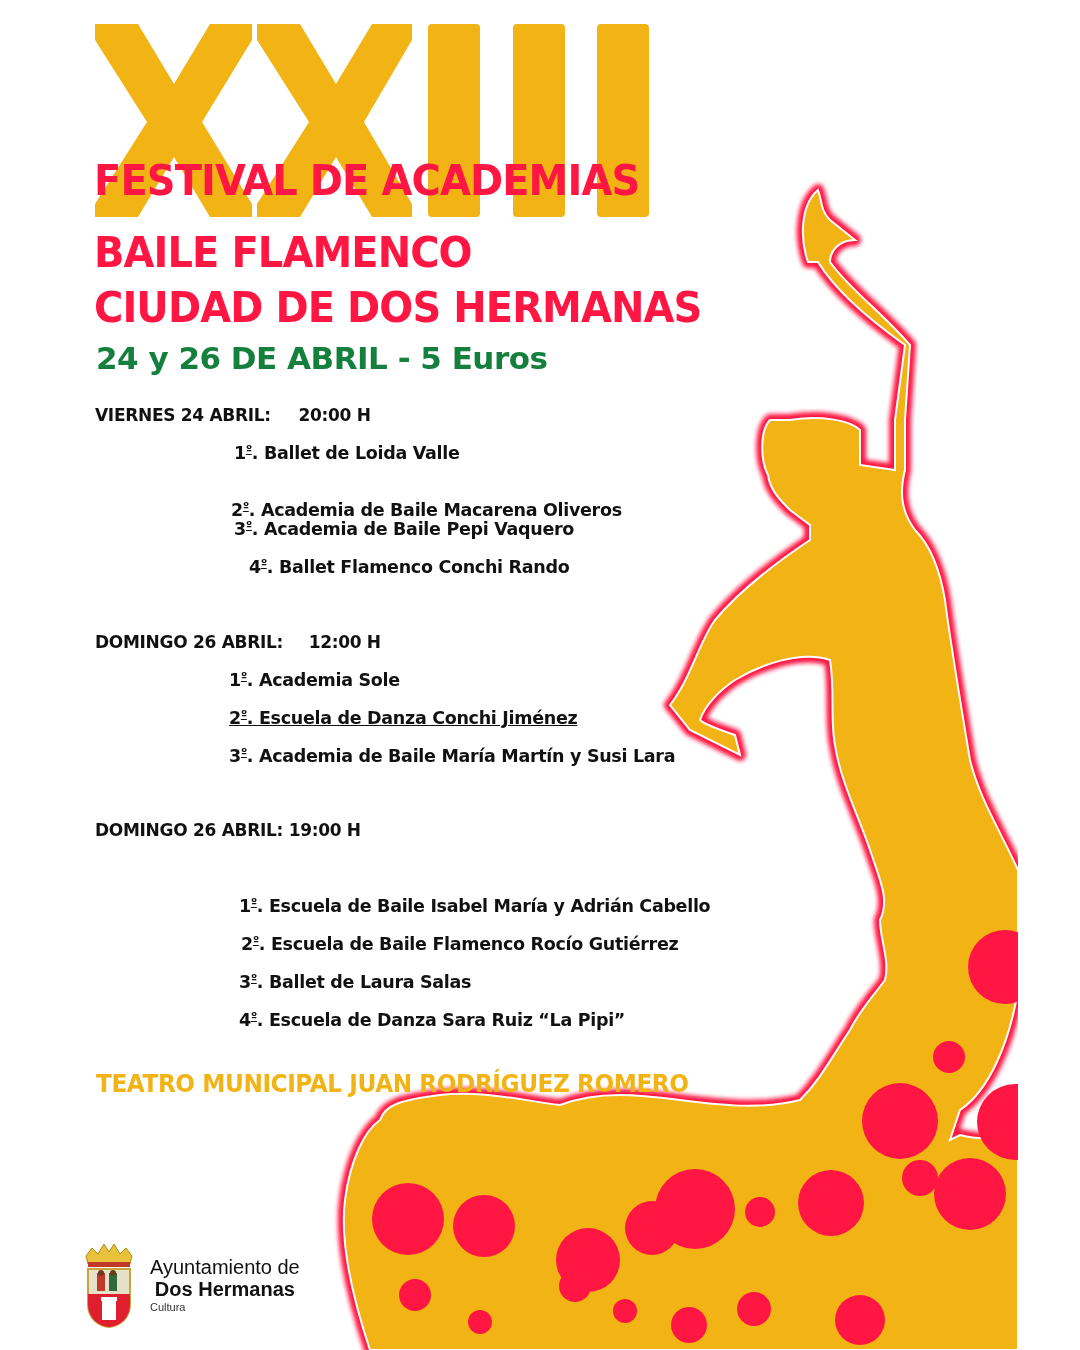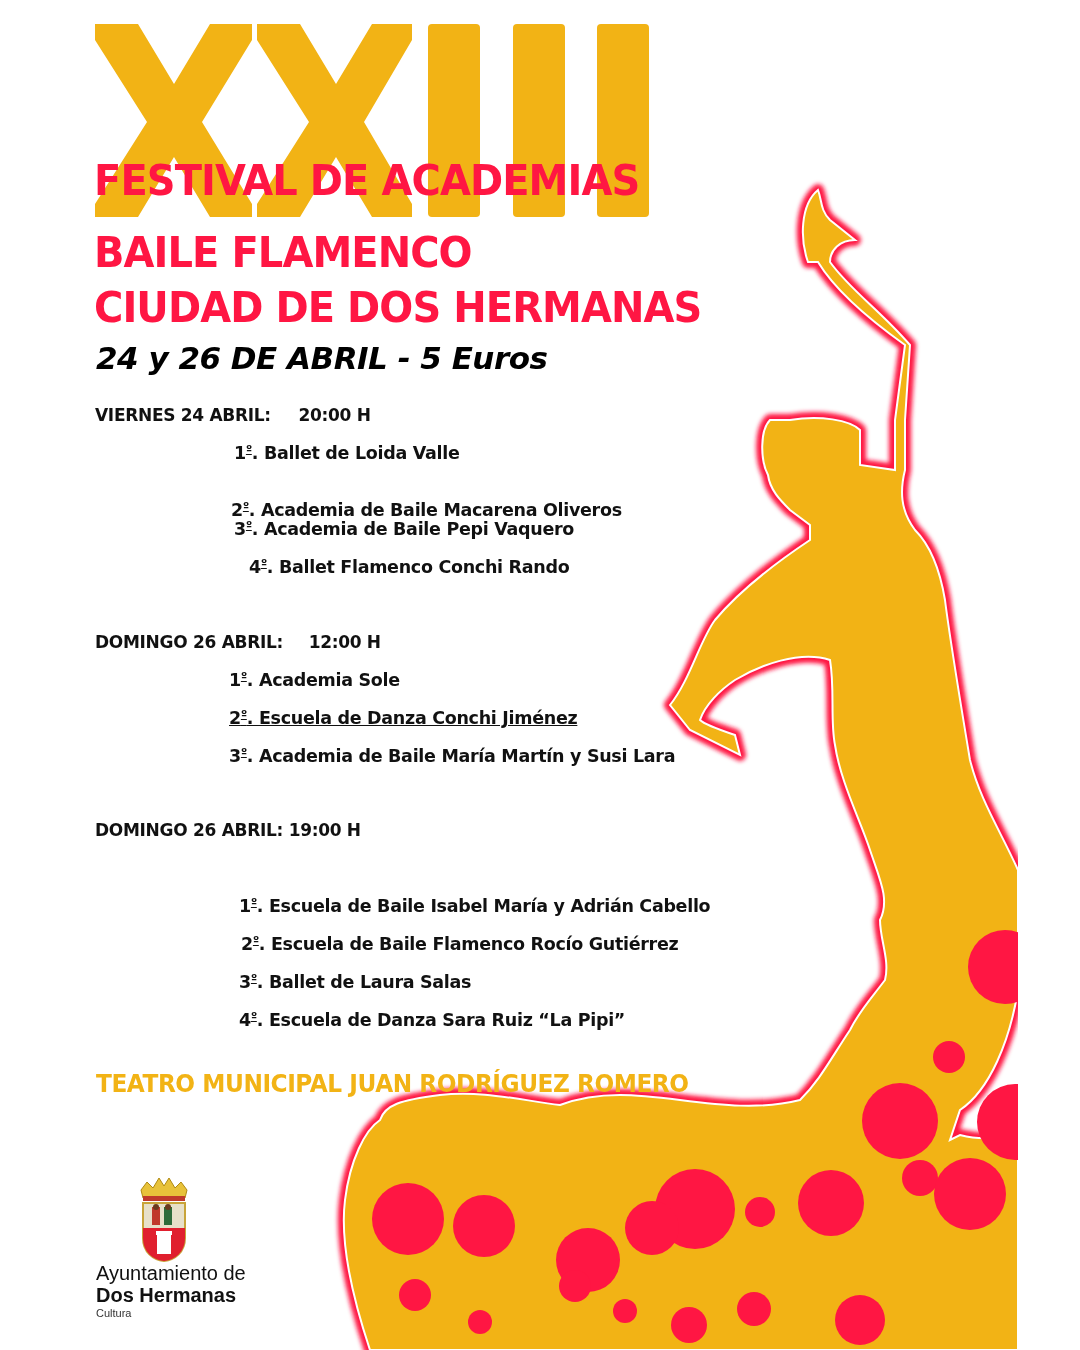--- a/index.html
+++ b/index.html
@@ -18,43 +18,42 @@
     .title {
       position: absolute; left: 94px;
       font-family: "DejaVu Sans", sans-serif; font-weight: bold;
       color: #ff1643; white-space: nowrap; letter-spacing: -1px;
     }
     .t1 { top: 155px; font-size: 43px; transform: scaleX(0.93); transform-origin: left; }
     .t2 { top: 227px; font-size: 43px; transform: scaleX(0.93); transform-origin: left; }
     .t3 { top: 282px; font-size: 43px; transform: scaleX(0.93); transform-origin: left; }
     .date {
       position: absolute; left: 96px; top: 340px;
-      font-weight: bold; font-size: 31px; color: #000000; white-space: nowrap;
+      font-weight: bold; font-size: 31px; color: #15803d; white-space: nowrap;
       letter-spacing: -0.5px;
-      font-style: italic;
     }
     .sched-head {
       position: absolute; left: 95px; font-weight: bold; font-size: 17px; color: #111;
       white-space: nowrap; letter-spacing: -0.3px;
     }
     .sched-head .time { display: inline-block; }
     .item {
       position: absolute; font-weight: bold; font-size: 17.5px; color: #111;
       white-space: nowrap; letter-spacing: -0.3px;
     }
     .item sup { font-size: 11px; text-decoration: underline; vertical-align: 6px; }
     .venue {
       position: absolute; left: 96px; top: 1069px;
       font-weight: bold; font-size: 25px; color: #f2b315; white-space: nowrap;
       letter-spacing: -0.5px; transform: scaleX(0.93); transform-origin: left;
     }
-    .logo { position: absolute; left: 82px; top: 1176px; display: flex; align-items: center; flex-direction: column; }
+    .logo { position: absolute; left: 82px; top: 1242px; display: flex; align-items: center; }
     .logo-text { margin-left: 14px; font-family: "Liberation Sans", sans-serif; color: #111; }
     .logo-line1 { font-size: 20px; line-height: 22px; }
-    .logo-line2 { font-size: 20px; font-weight: bold; line-height: 22px; }
+    .logo-line2 { font-size: 20px; font-weight: bold; line-height: 22px; text-align: center; }
     .logo-line3 { font-size: 11px; color: #333; line-height: 14px; }
   </style>
 </head>
 <body>
 
 <svg class="figure" viewBox="0 0 1080 1350">
   <defs>
     <clipPath id="clipR">
         <rect x="0" y="0" width="1018" height="1350"></rect>
       </clipPath>

